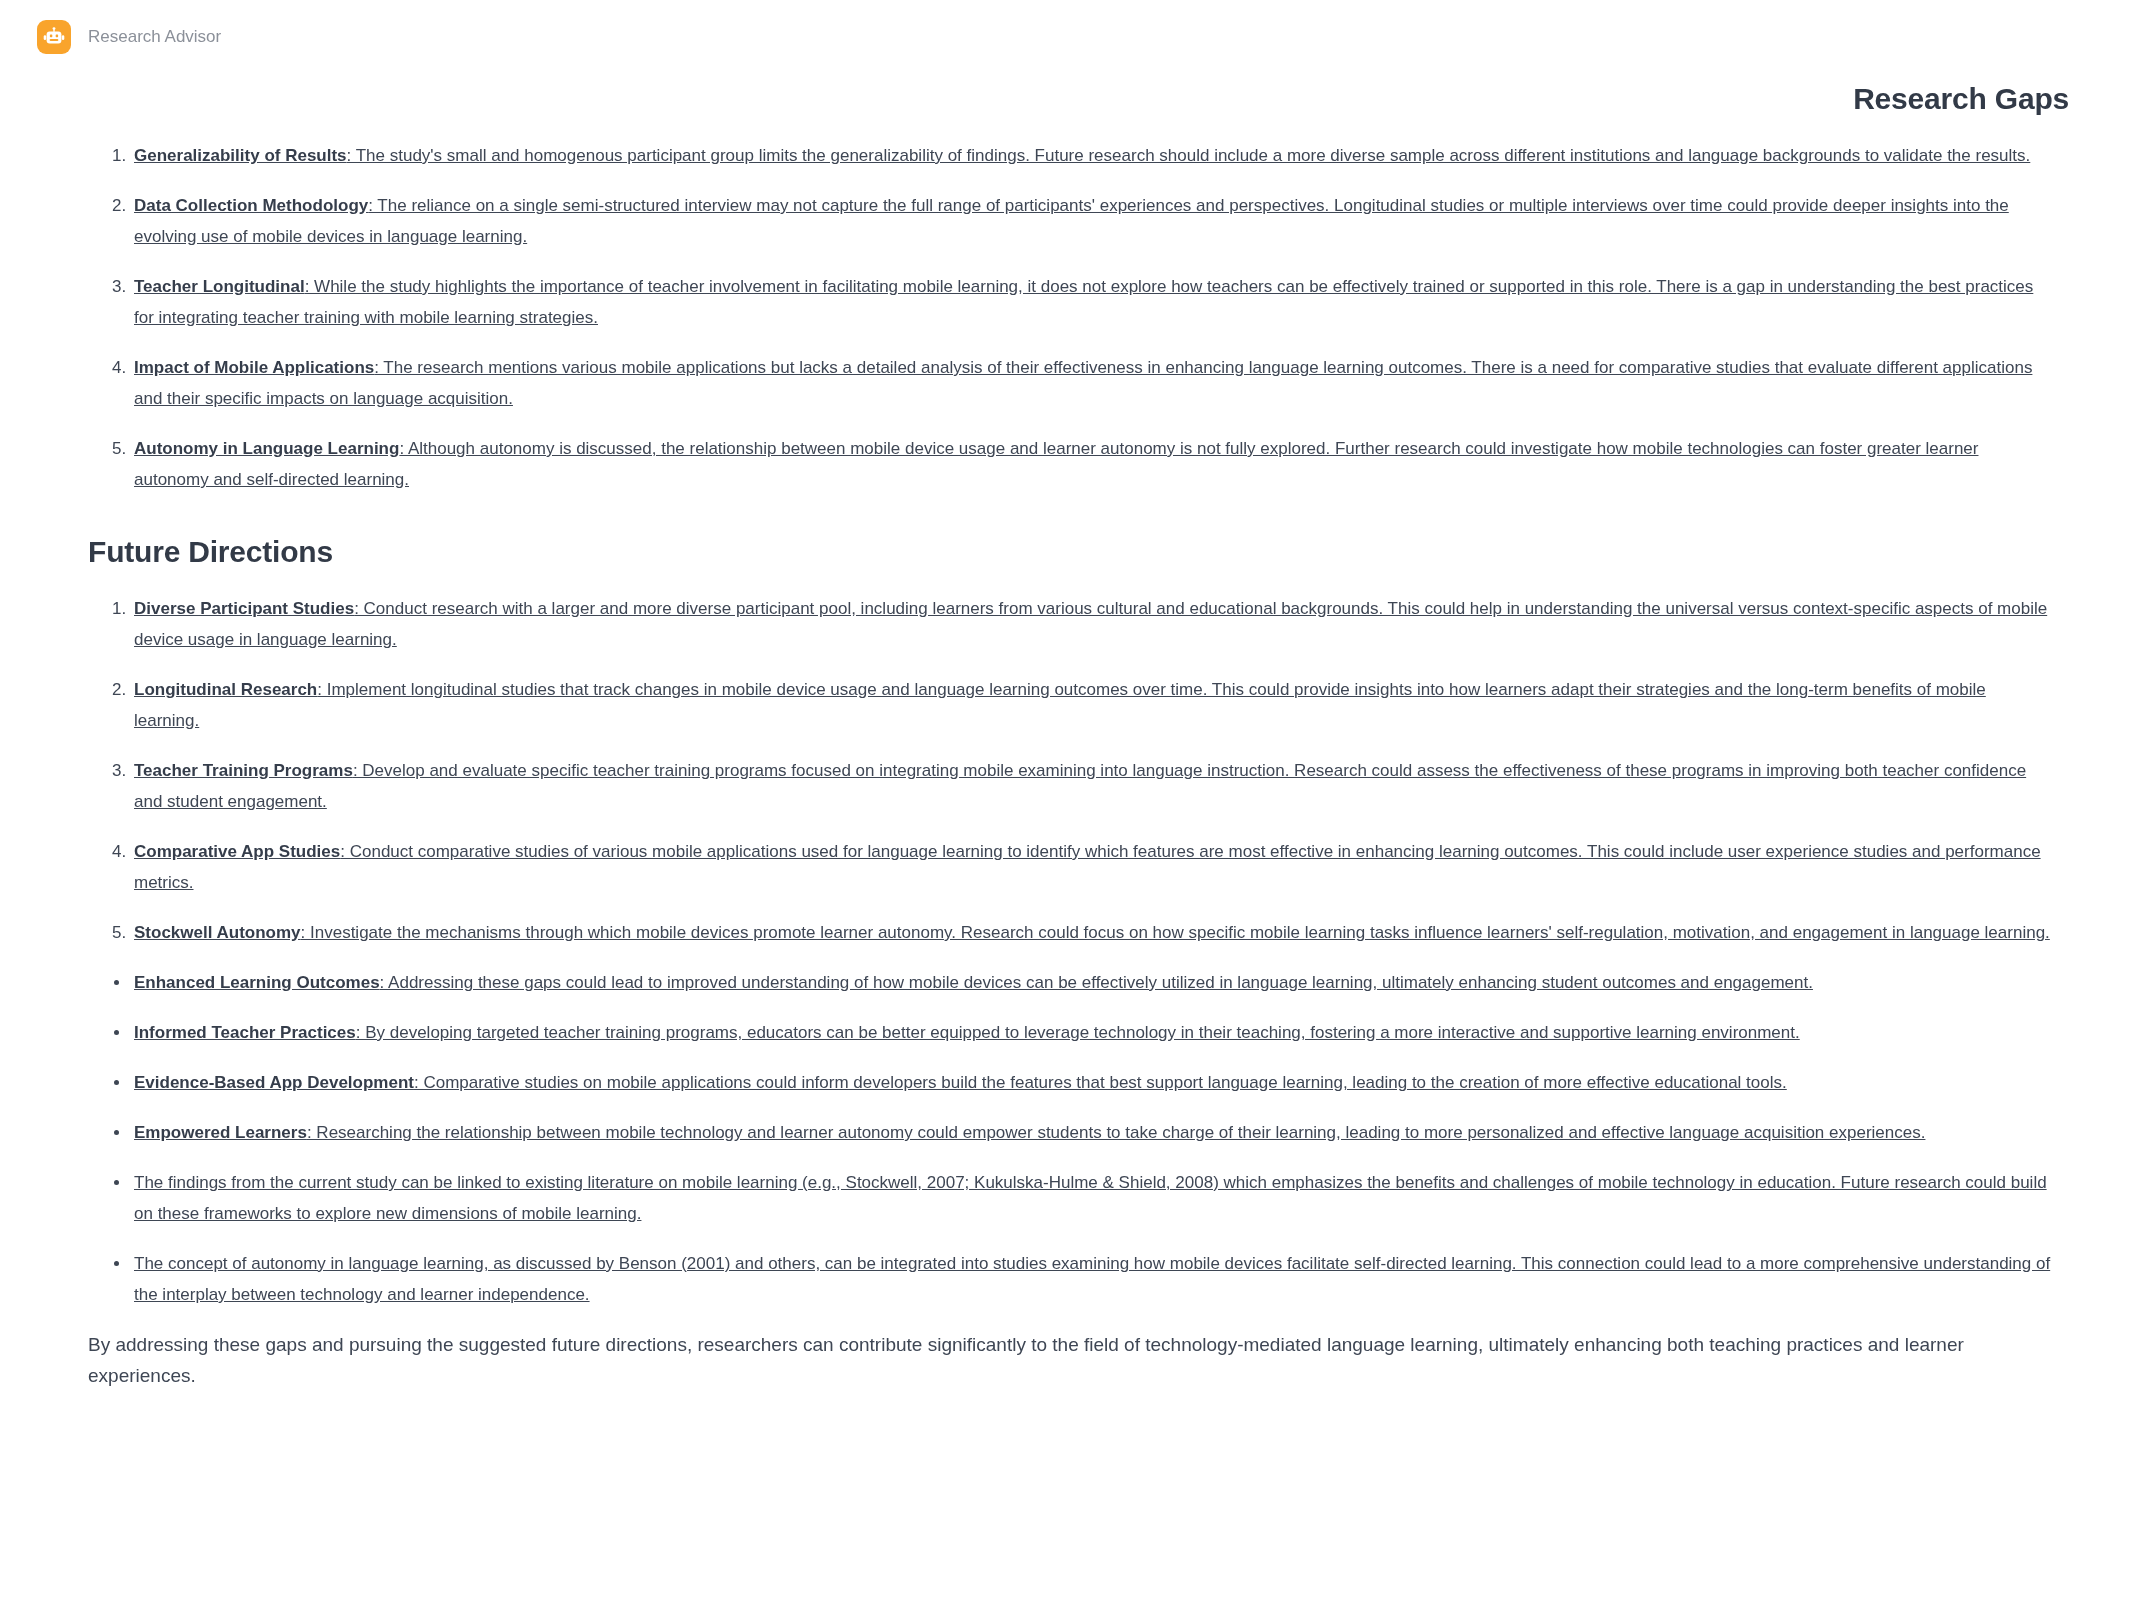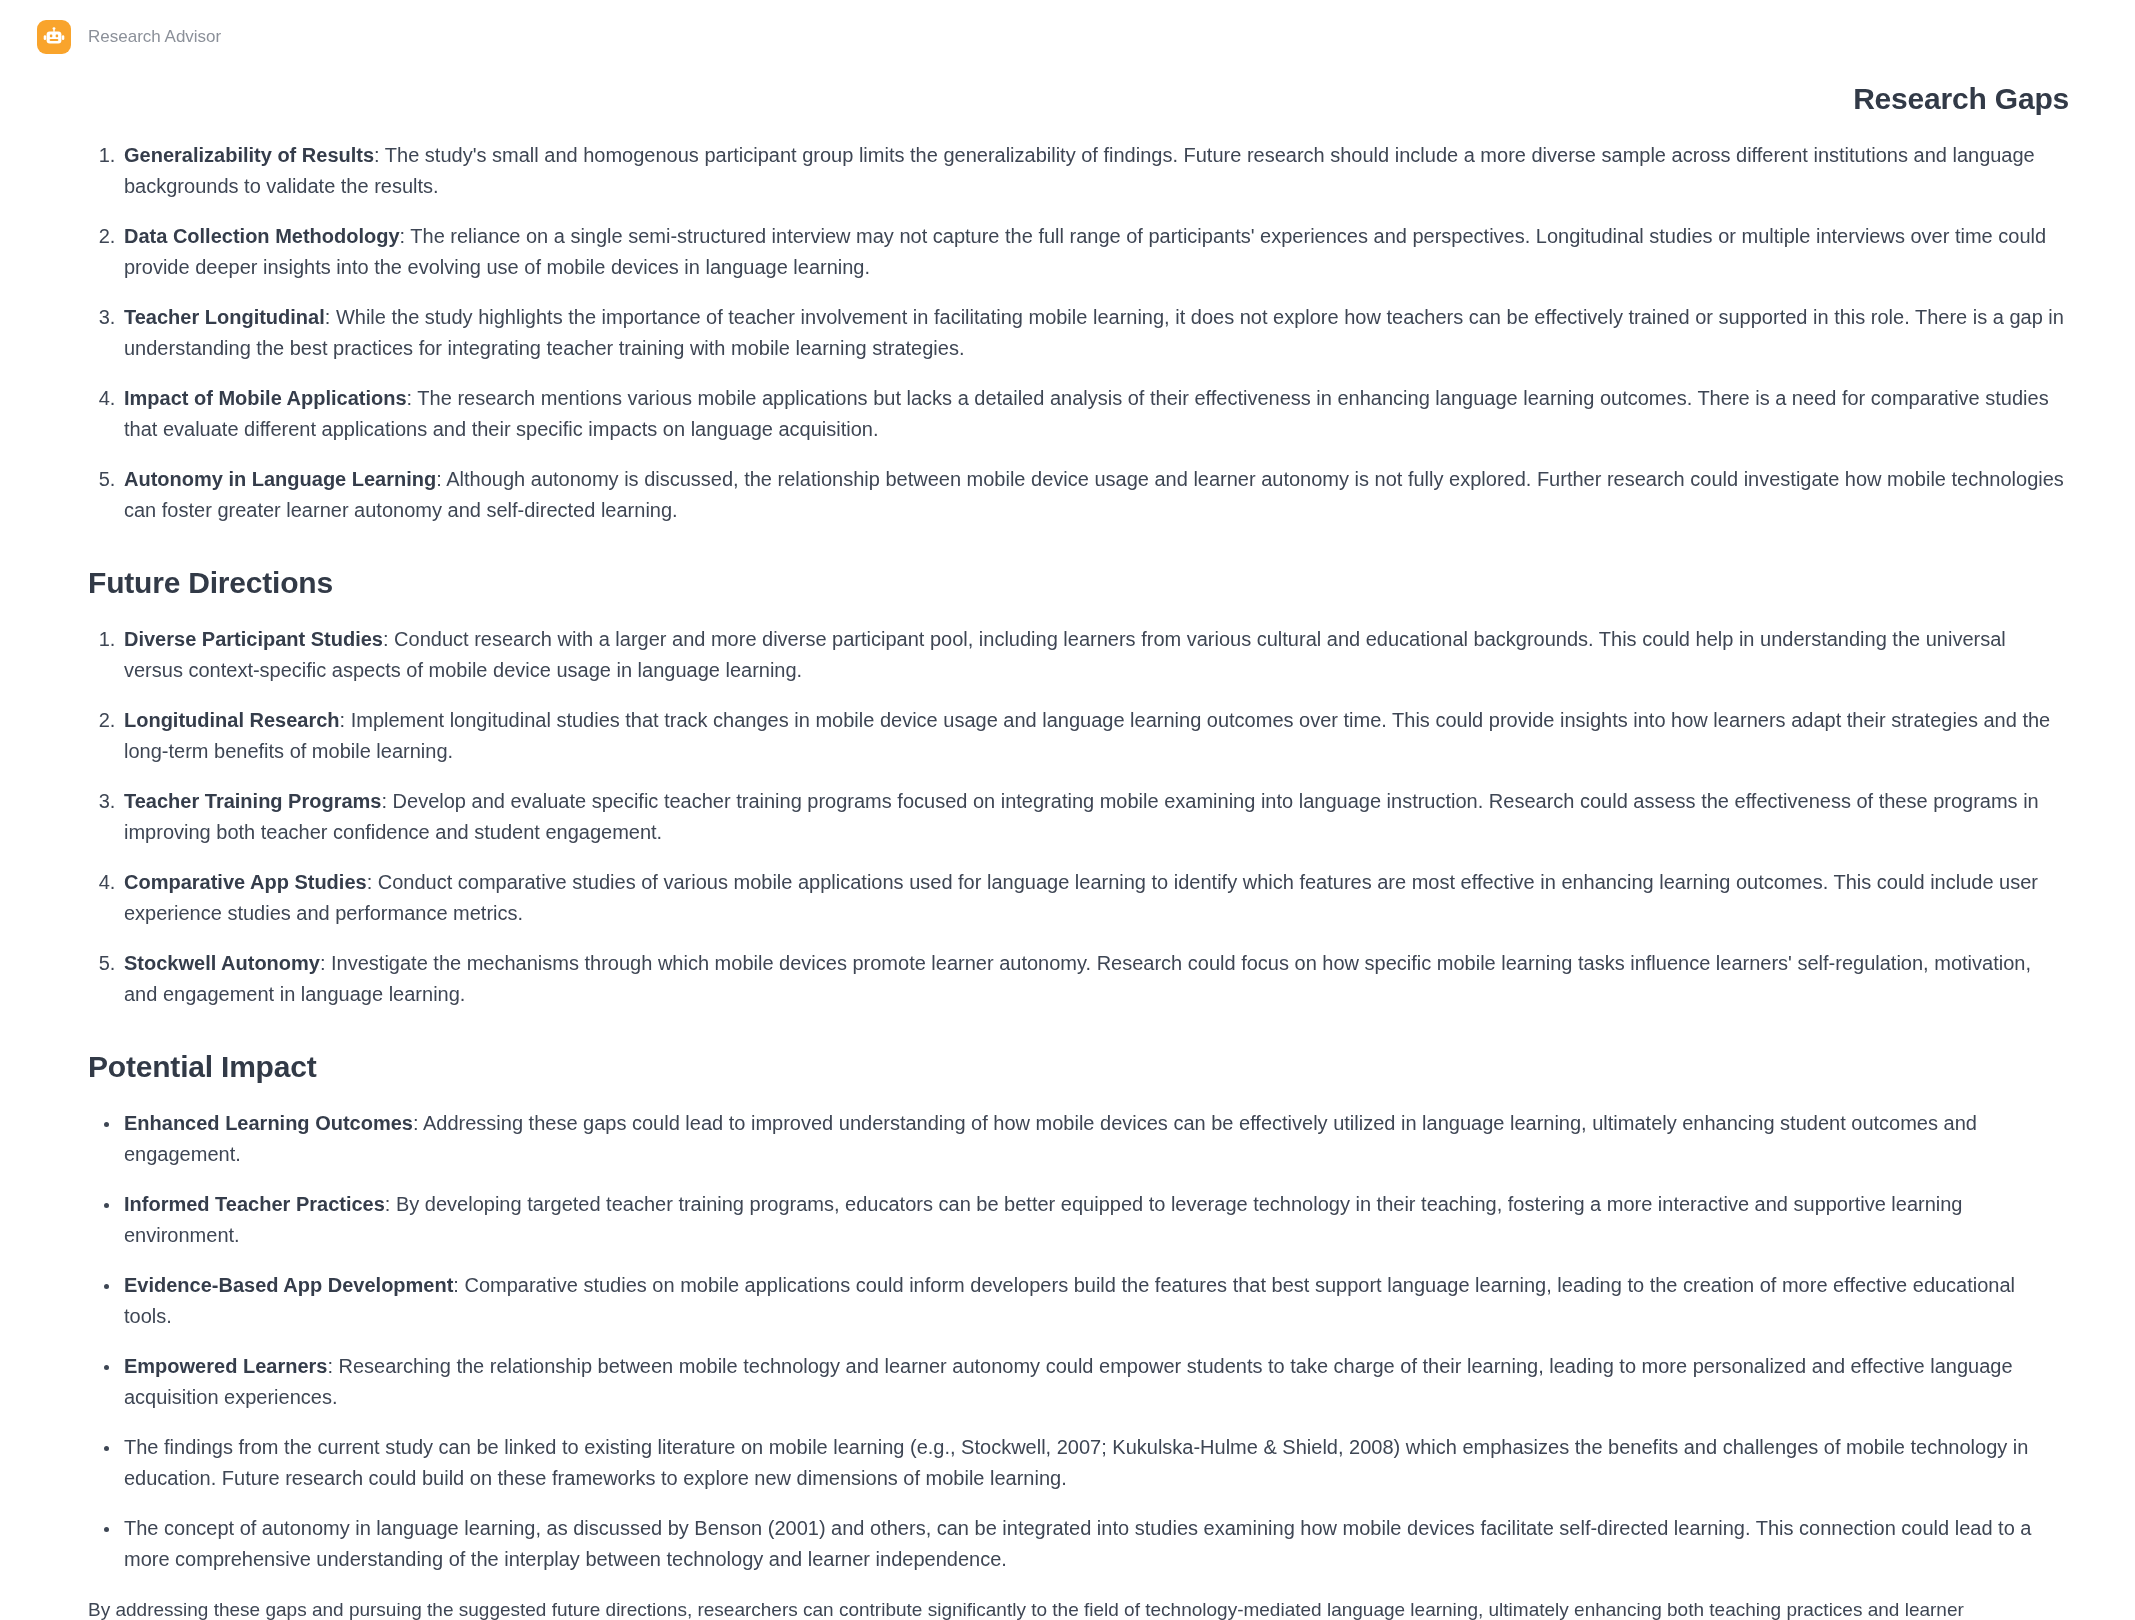--- a/index.html
+++ b/index.html
@@ -41,24 +41,25 @@
     font-weight: 700;
     color: #323a47;
     margin: 40px 0 24px 0;
     letter-spacing: -0.2px;
   }
   .main > section:first-of-type h2 {
     margin-top: 27px;
     text-align: right;
   }
   ol, ul {
-    margin: 5px;
+    margin: 15px;
     padding-left: 28px;
-    font-size: 20px;
+    font-size: 17px;
     line-height: 31px;
+    text-decoration: underline;
   }
   li {
     margin-bottom: 19px;
     padding-left: 3px;
   }
   li::marker {
     color: #3e4654;
   }
   ul li::marker {
     font-size: 17px;
@@ -114,21 +115,20 @@
     <ol>
       <li><strong class="run-in">Diverse Participant Studies</strong><span>: Conduct research with a larger and more diverse participant pool, including learners from various cultural and educational backgrounds. This could help in understanding the universal versus context-specific aspects of mobile device usage in language learning.</span></li>
       <li><strong class="run-in">Longitudinal Research</strong><span>: Implement longitudinal studies that track changes in mobile device usage and language learning outcomes over time. This could provide insights into how learners adapt their strategies and the long-term benefits of mobile learning.</span></li>
       <li><strong class="run-in">Teacher Training Programs</strong><span>: Develop and evaluate specific teacher training programs focused on integrating mobile examining into language instruction. Research could assess the effectiveness of these programs in improving both teacher confidence and student engagement.</span></li>
       <li><strong class="run-in">Comparative App Studies</strong><span>: Conduct comparative studies of various mobile applications used for language learning to identify which features are most effective in enhancing learning outcomes. This could include user experience studies and performance metrics.</span></li>
       <li><strong class="run-in">Stockwell Autonomy</strong><span>: Investigate the mechanisms through which mobile devices promote learner autonomy. Research could focus on how specific mobile learning tasks influence learners' self-regulation, motivation, and engagement in language learning.</span></li>
     </ol>
   </section>
 
   <section>
-    <h2>Potential Impact</h2>
     <ul>
       <li><strong class="run-in">Enhanced Learning Outcomes</strong><span>: Addressing these gaps could lead to improved understanding of how mobile devices can be effectively utilized in language learning, ultimately enhancing student outcomes and engagement.</span></li>
       <li><strong class="run-in">Informed Teacher Practices</strong><span>: By developing targeted teacher training programs, educators can be better equipped to leverage technology in their teaching, fostering a more interactive and supportive learning environment.</span></li>
       <li><strong class="run-in">Evidence-Based App Development</strong><span>: Comparative studies on mobile applications could inform developers build the features that best support language learning, leading to the creation of more effective educational tools.</span></li>
       <li><strong class="run-in">Empowered Learners</strong><span>: Researching the relationship between mobile technology and learner autonomy could empower students to take charge of their learning, leading to more personalized and effective language acquisition experiences.</span></li>
     </ul>
   </section>
 
   <section>
     <ul>

